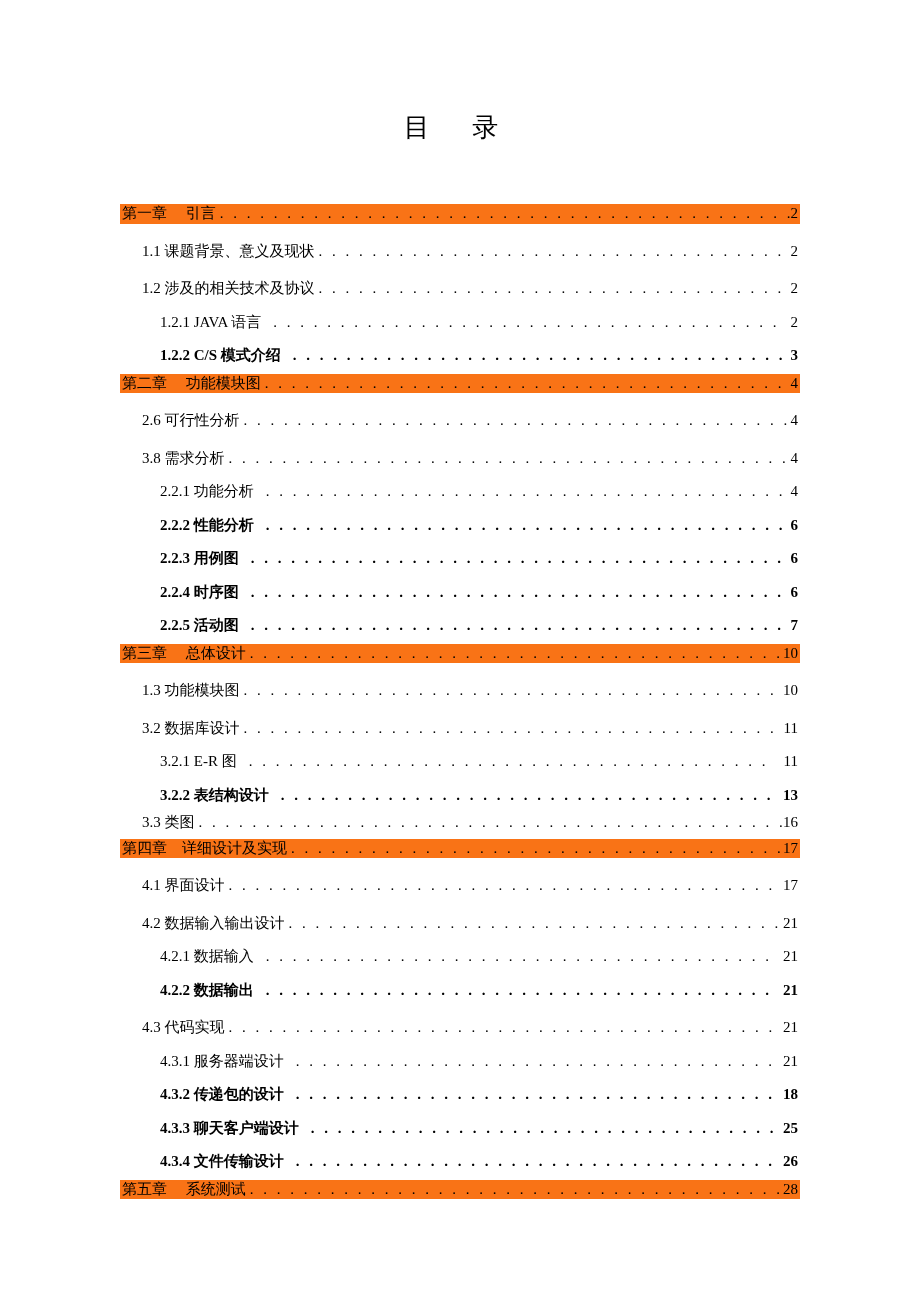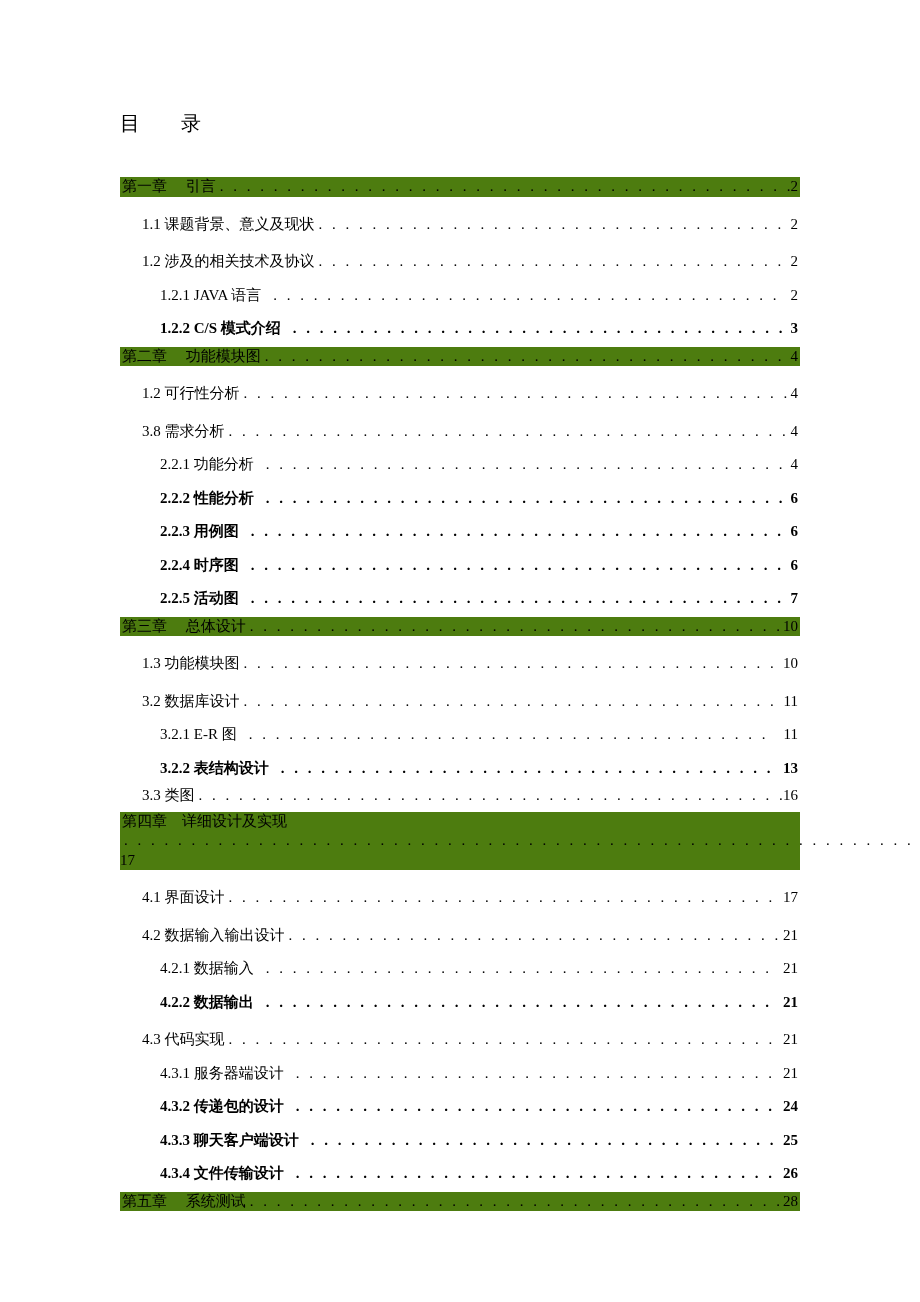--- a/index.html
+++ b/index.html
@@ -11,39 +11,40 @@
       background: #fff;
       font-family: "SimSun", "宋体", serif;
       width: 920px;
       margin: 0 auto;
       color: #000;
     }
     .page {
       padding: 110px 120px 60px 120px;
     }
     .title {
-      font-size: 20px;
+      text-align: center;
+      font-size: 26px;
       font-weight: normal;
       letter-spacing: 18px;
-      margin-bottom: 40px;
+      margin-bottom: 59px;
       font-family: "SimSun", "宋体", serif;
     }
     .toc {
       width: 100%;
     }
     .toc-row {
       display: flex;
       align-items: baseline;
       font-size: 15px;
       line-height: 1.3;
       margin-bottom: 2px;
       width: 100%;
     }
     .toc-row.chapter {
-      background: #4d7c0f;
+      background: #f97316;
       margin-top: 0px;
       margin-bottom: 0px;
     }
     .toc-row.chapter .label {
       padding-left: 2px;
     }
     .toc-row.section {
       margin-top: 18px;
       padding-left: 22px;
     }
@@ -112,21 +113,21 @@
         <span class="pagenum">3</span>
       </div>
     </div>
 
     <div class="toc-row chapter">
       <span class="label">第二章　 功能模块图</span>
       <span class="dots">. . . . . . . . . . . . . . . . . . . . . . . . . . . . . . . . . . . . . . . . . . . . . . . . . . . . . . . . . . . . . . . . . . . . . . . . . . . . . . . . . . . . . . . . . . . . . . . . . . . . . . . . . . . . . . . . . .</span>
       <span class="pagenum">4</span>
     </div>
     <div class="toc-row section">
-      <span class="label">1.2 可行性分析</span>
+      <span class="label">2.6 可行性分析</span>
       <span class="dots">. . . . . . . . . . . . . . . . . . . . . . . . . . . . . . . . . . . . . . . . . . . . . . . . . . . . . . . . . . . . . . . . . . . . . . . . . . . . . . . . . . . . . . . . . . . . . . . . . . . . . . . . . . . . . . . . . .</span>
       <span class="pagenum">4</span>
     </div>
     <div class="toc-row section">
       <span class="label">3.8 需求分析</span>
       <span class="dots">. . . . . . . . . . . . . . . . . . . . . . . . . . . . . . . . . . . . . . . . . . . . . . . . . . . . . . . . . . . . . . . . . . . . . . . . . . . . . . . . . . . . . . . . . . . . . . . . . . . . . . . . . . . . . . . . . .</span>
       <span class="pagenum">4</span>
     </div>
     <div class="toc-group">
       <div class="toc-row subsection">
@@ -182,21 +183,21 @@
         <span class="dots">. . . . . . . . . . . . . . . . . . . . . . . . . . . . . . . . . . . . . . . . . . . . . . . . . . . . . . . . . . . . . . . . . . . . . . . . . . . . . . . . . . . . . . . . . . . . . . . . . . . . . . . . . . . . . . . . . .</span>
         <span class="pagenum">13</span>
       </div>
     </div>
     <div class="toc-row section" style="margin-top:6px;">
       <span class="label">3.3 类图</span>
       <span class="dots">. . . . . . . . . . . . . . . . . . . . . . . . . . . . . . . . . . . . . . . . . . . . . . . . . . . . . . . . . . . . . . . . . . . . . . . . . . . . . . . . . . . . . . . . . . . . . . . . . . . . . . . . . . . . . . . . . .</span>
       <span class="pagenum">16</span>
     </div>
 
-    <div class="toc-row chapter" style="margin-top:6px;flex-direction:column;">
+    <div class="toc-row chapter" style="margin-top:6px;">
       <span class="label">第四章　详细设计及实现</span>
       <span class="dots">. . . . . . . . . . . . . . . . . . . . . . . . . . . . . . . . . . . . . . . . . . . . . . . . . . . . . . . . . . . . . . . . . . . . . . . . . . . . . . . . . . . . . . . . . . . . . . . . . . . . . . . . . . . . . . . . . .</span>
       <span class="pagenum">17</span>
     </div>
     <div class="toc-row section">
       <span class="label">4.1 界面设计</span>
       <span class="dots">. . . . . . . . . . . . . . . . . . . . . . . . . . . . . . . . . . . . . . . . . . . . . . . . . . . . . . . . . . . . . . . . . . . . . . . . . . . . . . . . . . . . . . . . . . . . . . . . . . . . . . . . . . . . . . . . . .</span>
       <span class="pagenum">17</span>
     </div>
     <div class="toc-row section">
@@ -223,21 +224,21 @@
     </div>
     <div class="toc-group">
       <div class="toc-row subsection">
         <span class="label">4.3.1 服务器端设计</span>
         <span class="dots">. . . . . . . . . . . . . . . . . . . . . . . . . . . . . . . . . . . . . . . . . . . . . . . . . . . . . . . . . . . . . . . . . . . . . . . . . . . . . . . . . . . . . . . . . . . . . . . . . . . . . . . . . . . . . . . . . .</span>
         <span class="pagenum">21</span>
       </div>
       <div class="toc-row subsection">
         <span class="label">4.3.2 传递包的设计</span>
         <span class="dots">. . . . . . . . . . . . . . . . . . . . . . . . . . . . . . . . . . . . . . . . . . . . . . . . . . . . . . . . . . . . . . . . . . . . . . . . . . . . . . . . . . . . . . . . . . . . . . . . . . . . . . . . . . . . . . . . . .</span>
-        <span class="pagenum">24</span>
+        <span class="pagenum">18</span>
       </div>
       <div class="toc-row subsection">
         <span class="label">4.3.3 聊天客户端设计</span>
         <span class="dots">. . . . . . . . . . . . . . . . . . . . . . . . . . . . . . . . . . . . . . . . . . . . . . . . . . . . . . . . . . . . . . . . . . . . . . . . . . . . . . . . . . . . . . . . . . . . . . . . . . . . . . . . . . . . . . . . . .</span>
         <span class="pagenum">25</span>
       </div>
       <div class="toc-row subsection">
         <span class="label">4.3.4 文件传输设计</span>
         <span class="dots">. . . . . . . . . . . . . . . . . . . . . . . . . . . . . . . . . . . . . . . . . . . . . . . . . . . . . . . . . . . . . . . . . . . . . . . . . . . . . . . . . . . . . . . . . . . . . . . . . . . . . . . . . . . . . . . . . .</span>
         <span class="pagenum">26</span>

